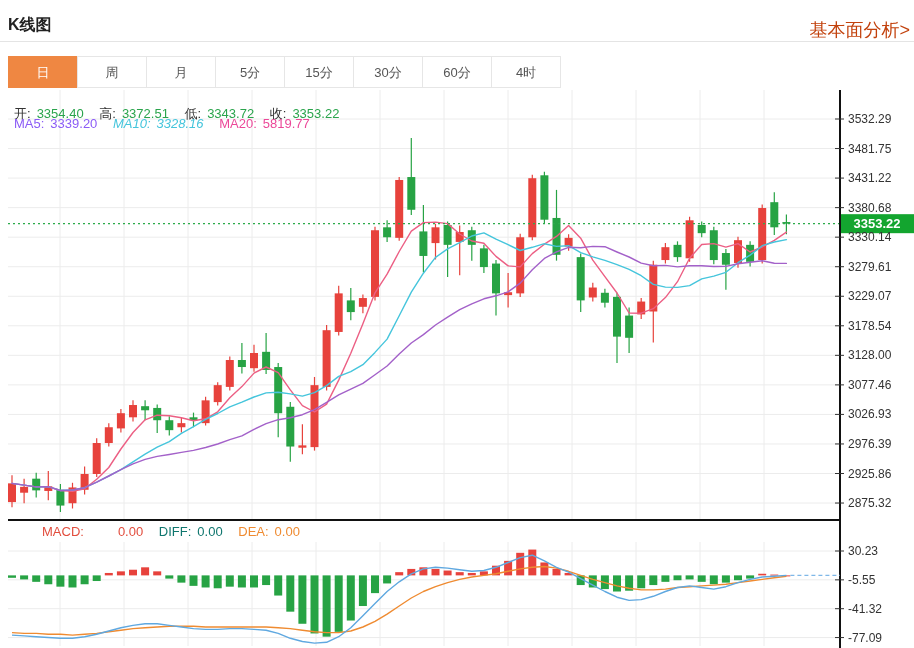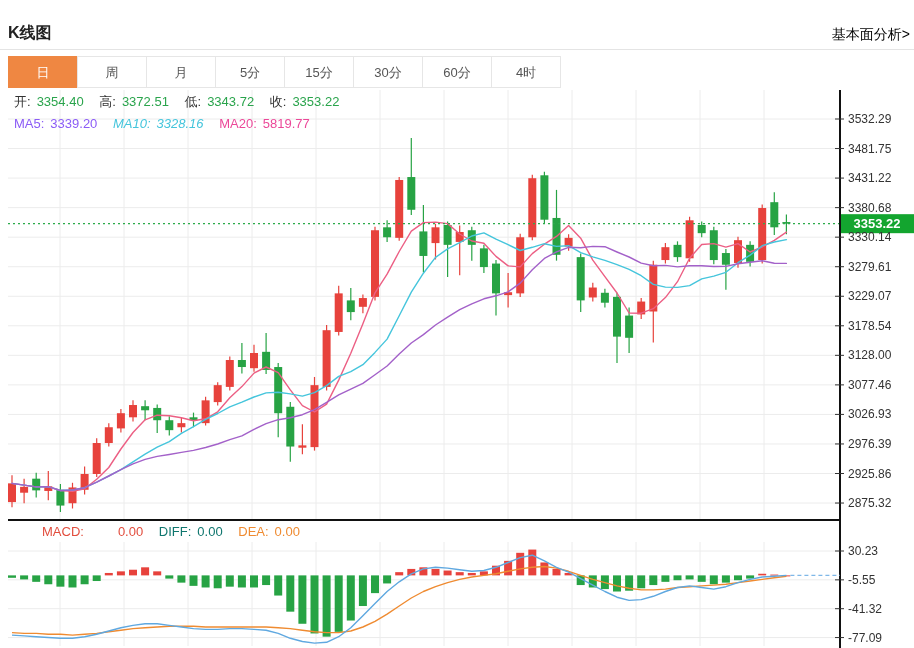--- a/index.html
+++ b/index.html
@@ -1,27 +1,27 @@
 <!DOCTYPE html>
 <html><head>
 <meta charset="utf-8">
 <style>
   html,body{margin:0;padding:0;background:#fff;}
   body{width:914px;height:648px;position:relative;overflow:hidden;
        font-family:"Liberation Sans","DejaVu Sans",sans-serif;-webkit-font-smoothing:antialiased;}
-  .header{position:absolute;left:0;top:16px;width:914px;height:33px;border-bottom:1px solid #e4e4e4;}
+  .header{position:absolute;left:0;top:8px;width:914px;height:33px;border-bottom:1px solid #e4e4e4;}
   .title{position:absolute;left:8px;top:7px;font-size:16px;font-weight:bold;color:#222;}
-  .fx-link{position:absolute;right:4px;top:10px;font-size:14px;color:#000000;cursor:pointer;text-decoration:none;}
+  .fx-link{position:absolute;right:4px;top:10px;font-size:18px;color:#c2410c;cursor:pointer;text-decoration:none;}
   .tabs{position:absolute;left:8px;top:56px;display:flex;}
   .tab{width:70px;height:32px;line-height:32px;text-align:center;font-size:13px;color:#555;
        border:1px solid #e6e6e6;margin-left:-1px;background:#fff;cursor:pointer;box-sizing:border-box;}
   .tab:first-child{margin-left:0;}
   .tab.active{background:#ef8742;border-color:#ef8742;color:#fff;}
   .legend-row{position:absolute;left:14px;font-size:13px;white-space:nowrap;z-index:3;}
-  .legend-ohlc{top:93px;}
+  .legend-ohlc{top:105px;}
   .legend-ma{top:116px;}
   .legend-macd{top:524px;}
   .legend-row span{margin-right:6px;}
   .lab{color:#333;}
   .grp{margin-right:22px;display:inline-block;}
   .val-green{color:#2aa44c;}
   .ma5{color:#8b5cf6;}
   .ma10{color:#45c5dc;font-style:italic;}
   .ma20{color:#ec4899;}
   .macd-red{color:#e24d3d;margin-left:28px;}

